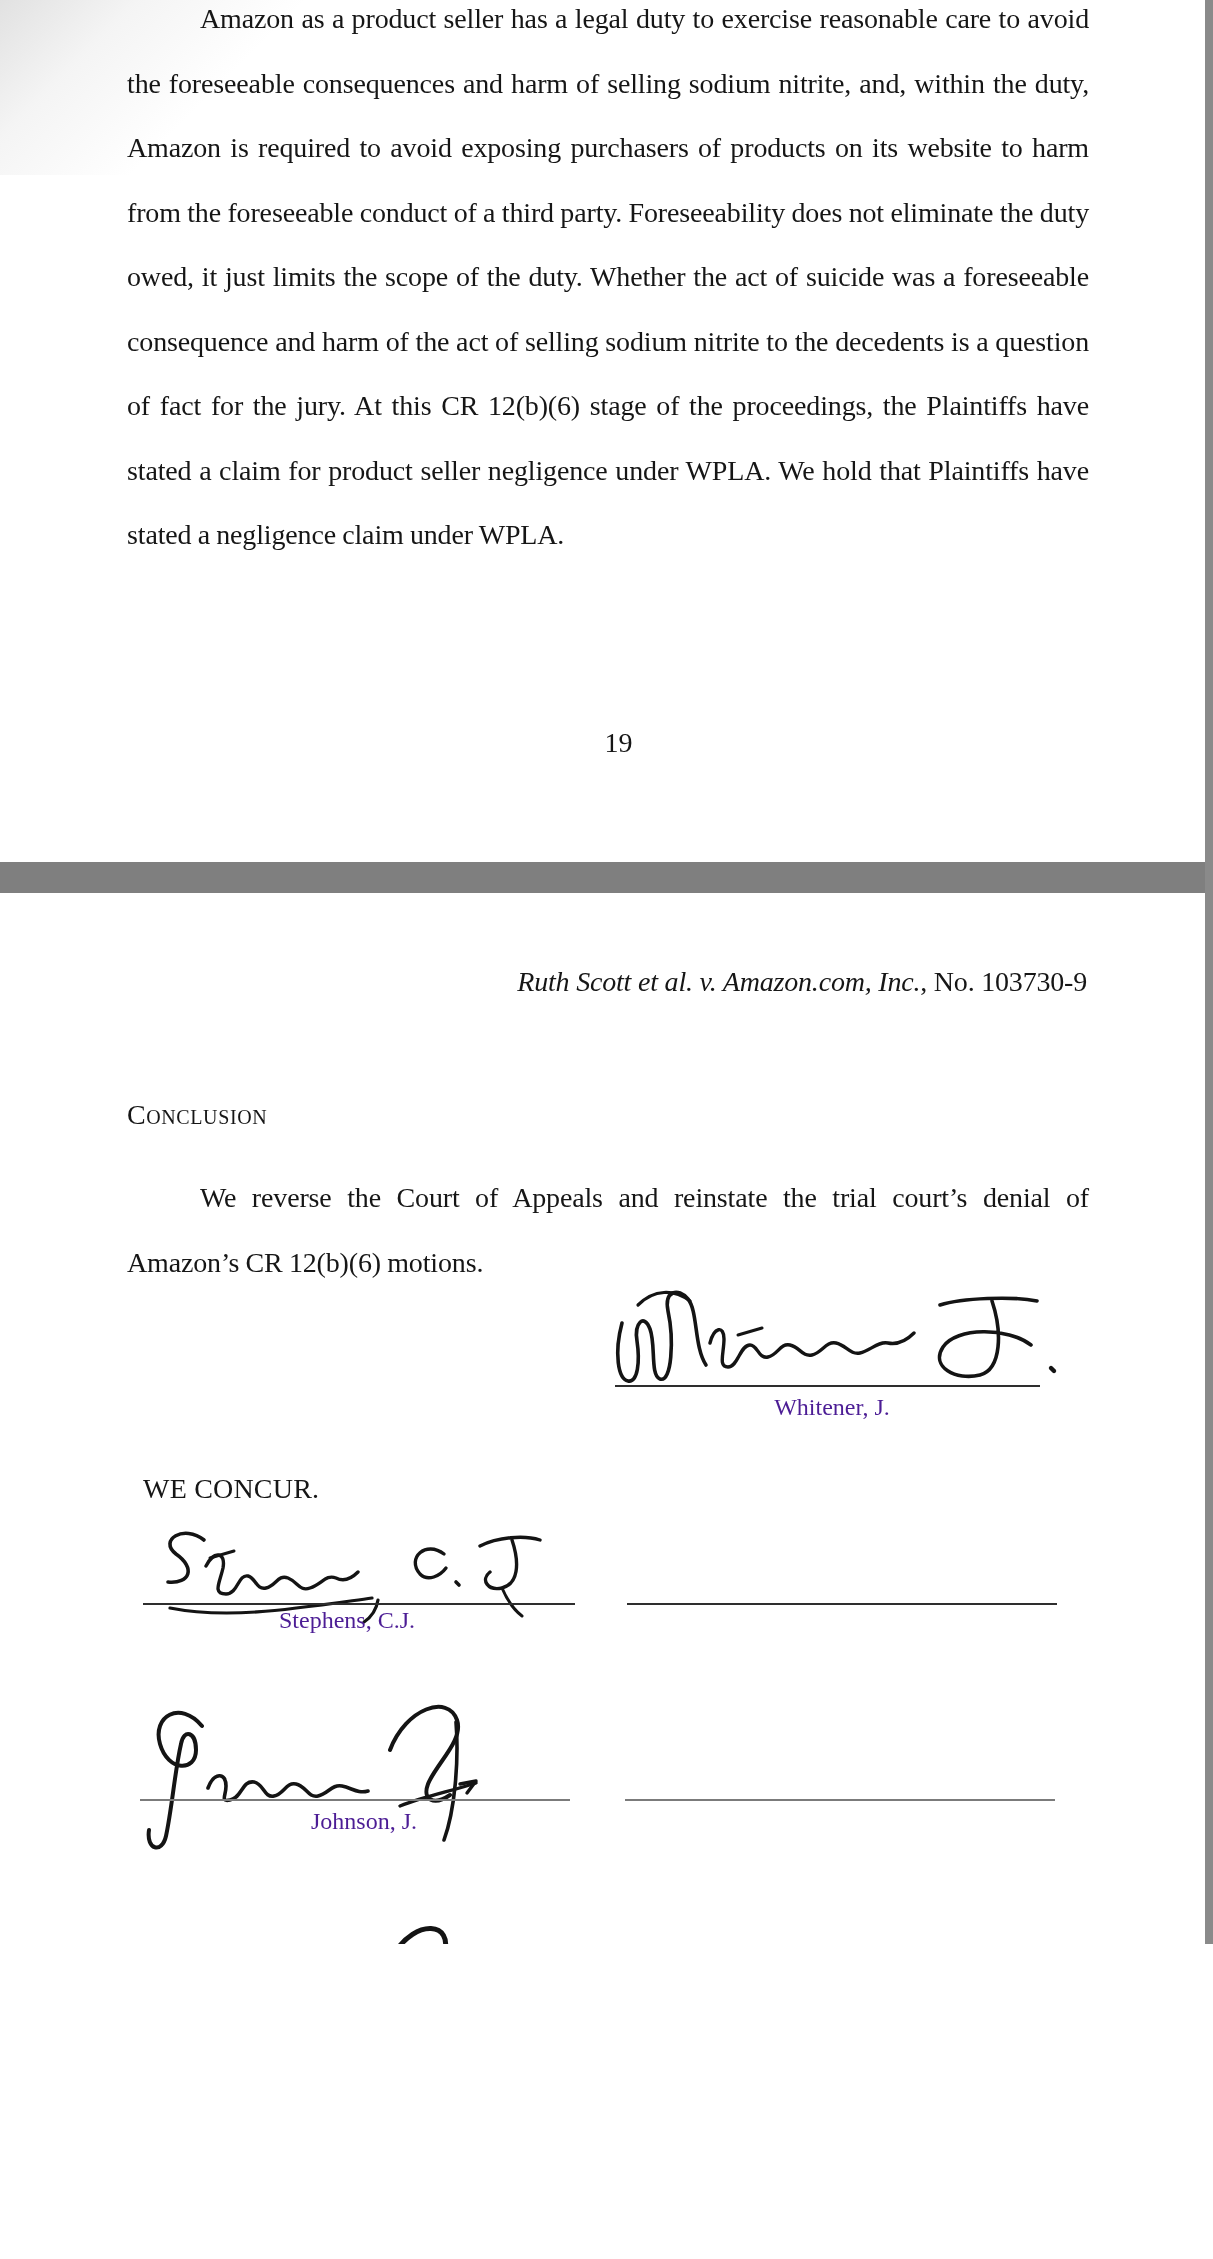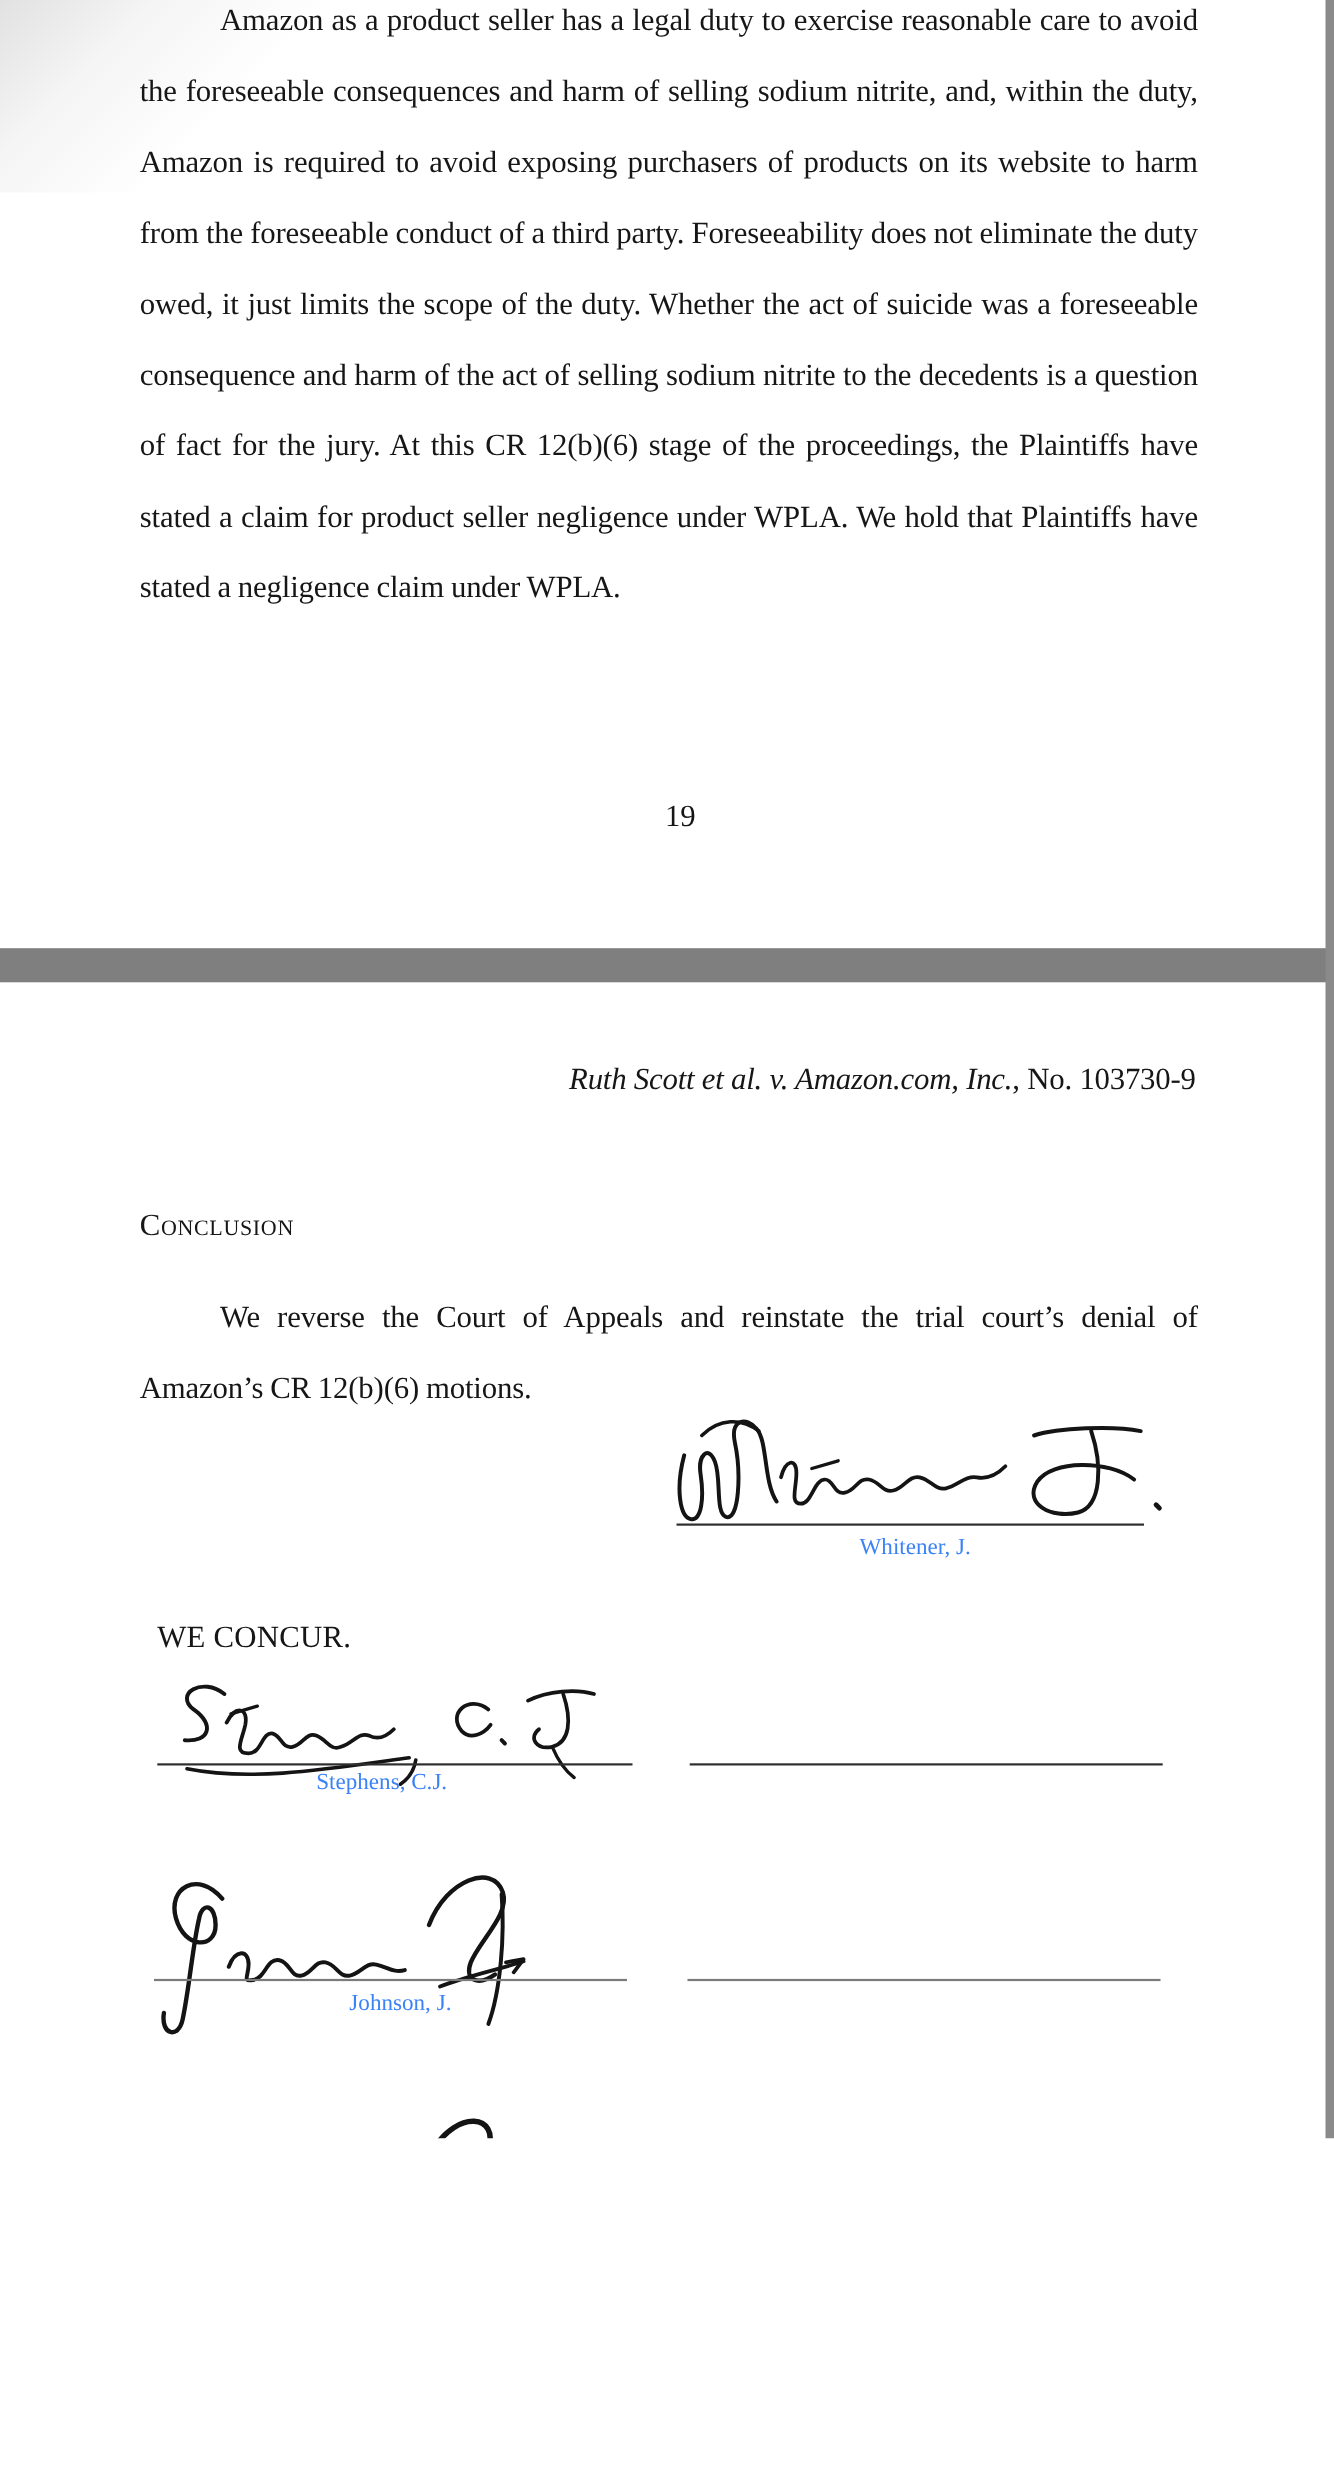--- a/index.html
+++ b/index.html
@@ -49,21 +49,21 @@
   }
   .we-concur{
     position:absolute;left:143px;top:1473px;
     font-size:28px;letter-spacing:0.2px;text-align:center;
   }
   .sig-line{position:absolute;height:0;border-top:2px solid #2e2e2e;}
   .sig-line.gray{border-top-color:#7b7b7b;}
   .sig-line.dim{border-top-color:#565656;}
   .sig-label{
     position:absolute;width:240px;text-align:center;
-    font-size:21px;color:#3b82f6;
+    font-size:24px;color:#4c1d95;
   }
   .sig-svg{position:absolute;}
   .sig-svg path{fill:none;stroke:#141414;stroke-linecap:round;stroke-linejoin:round;}
 </style>
 </head>
 <body>
 
 <div class="screen">
 
   <div class="corner-shade"></div>

